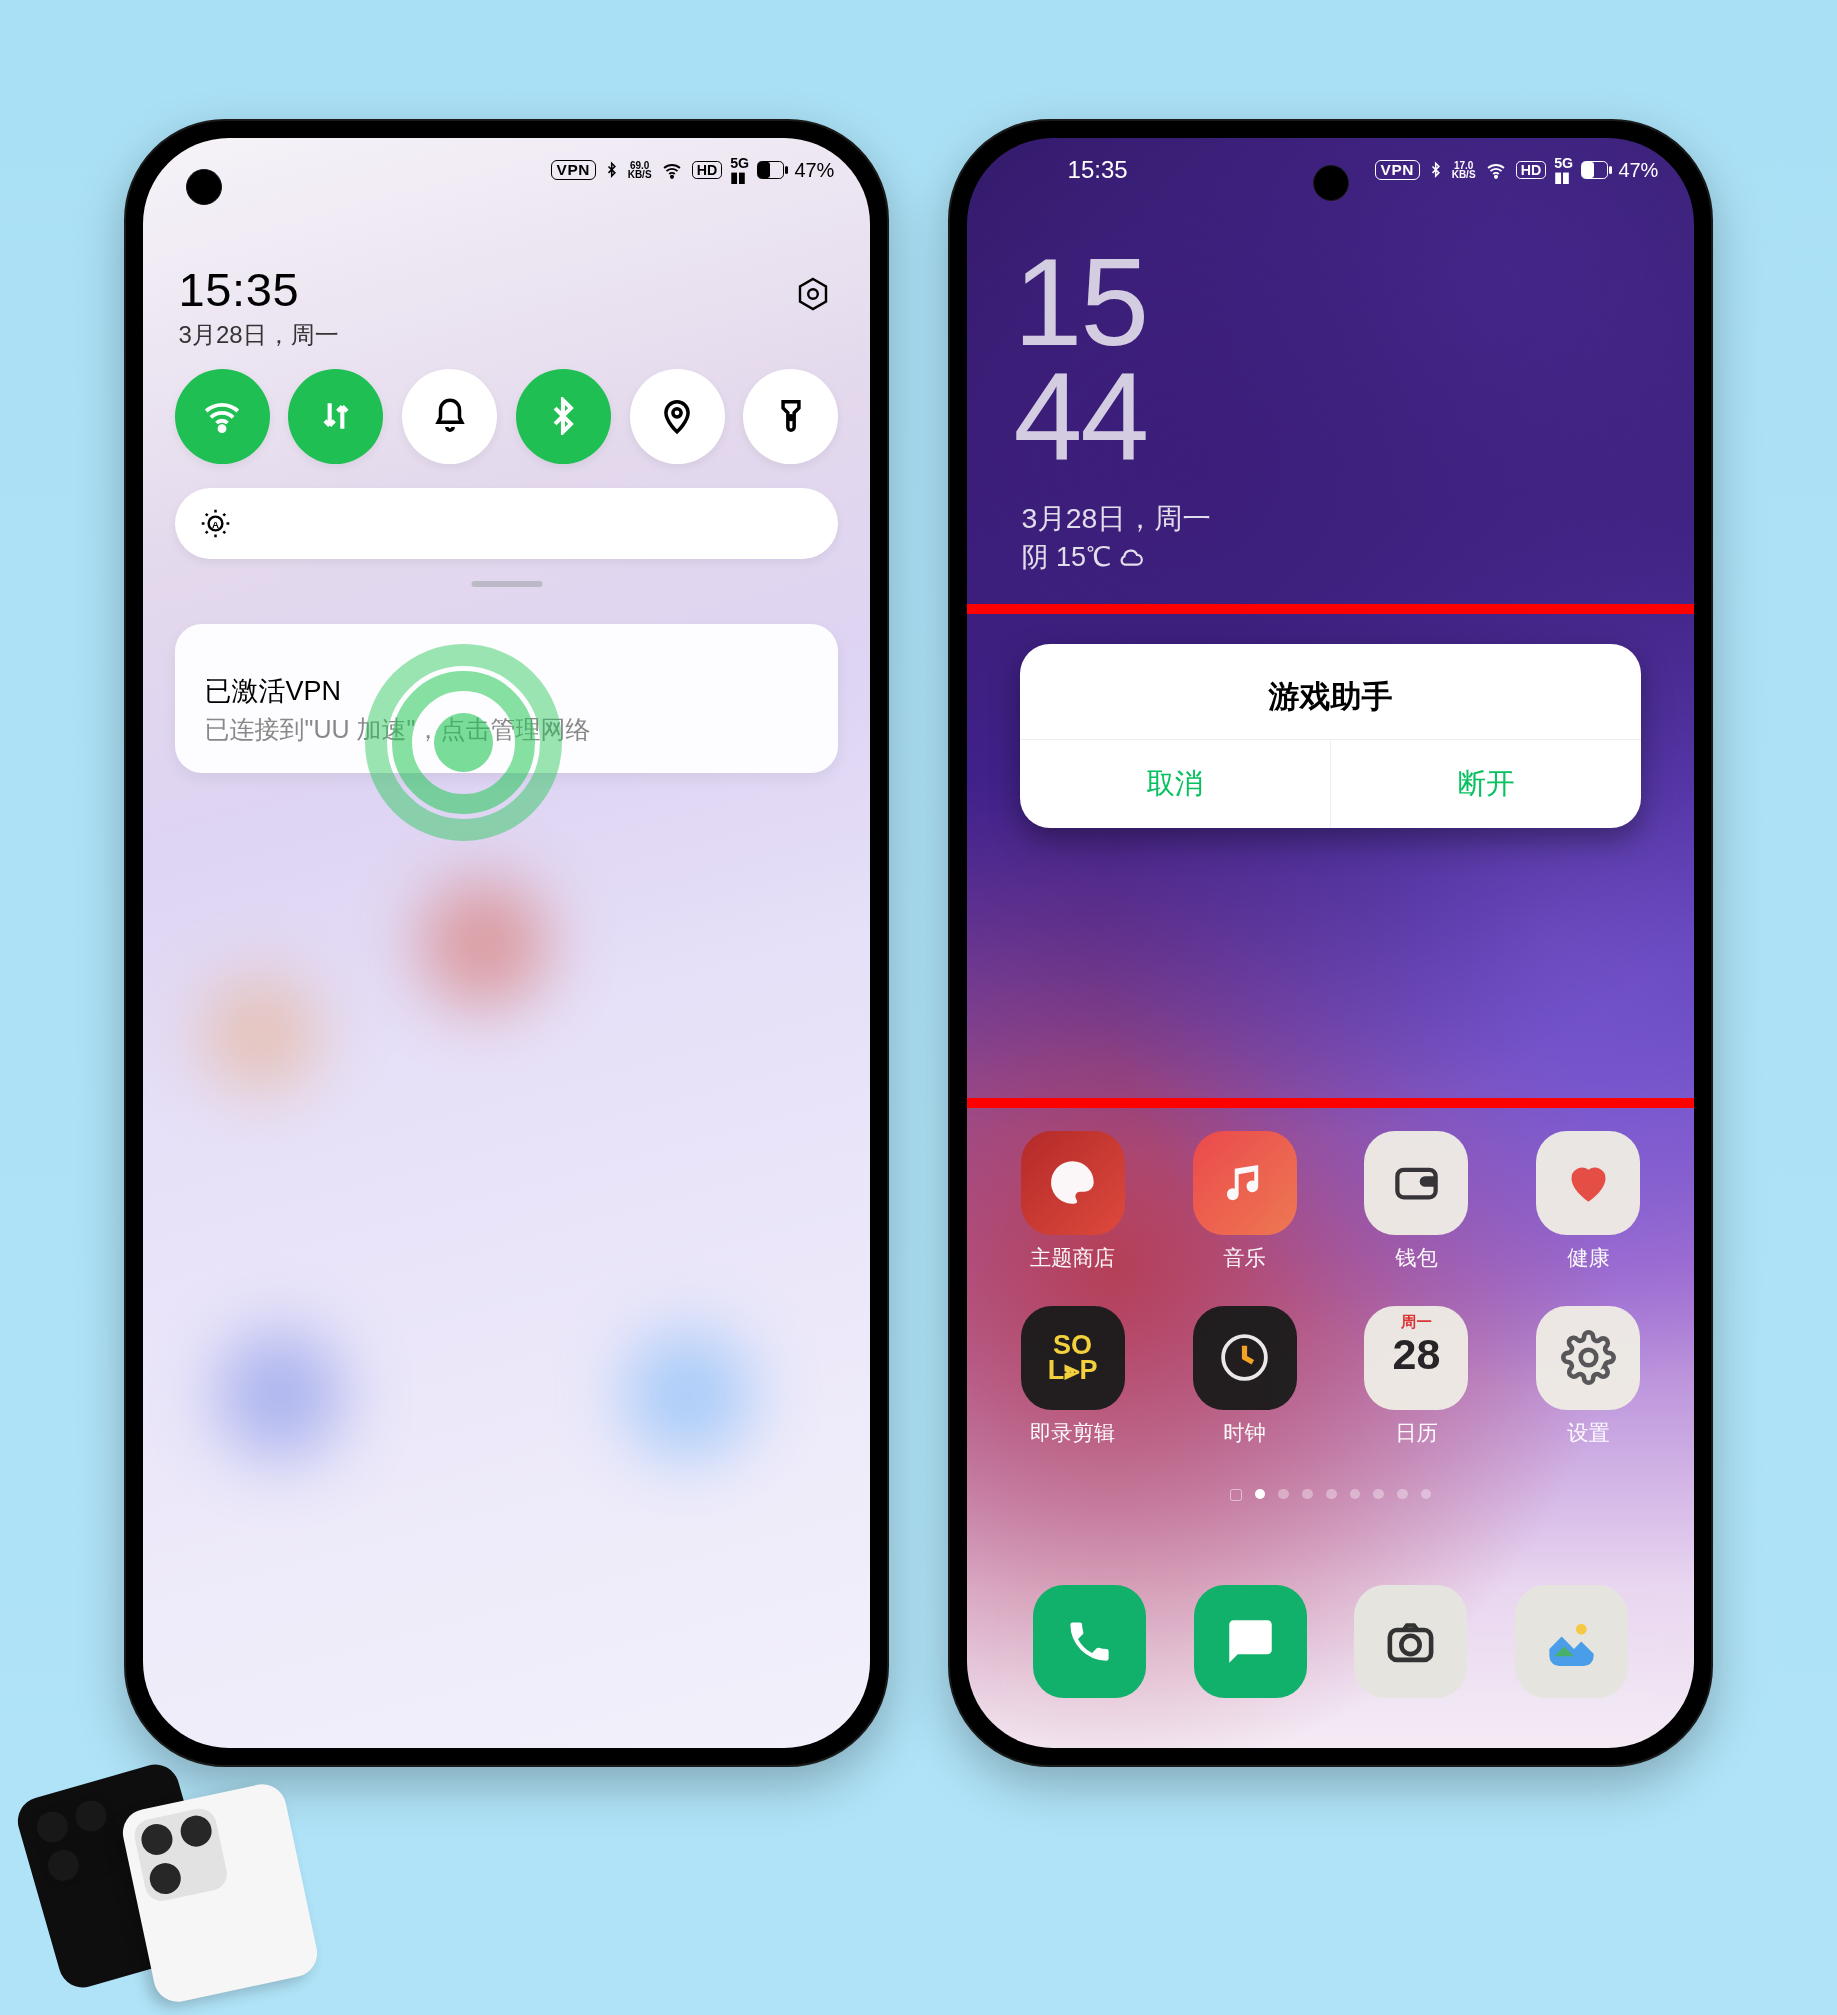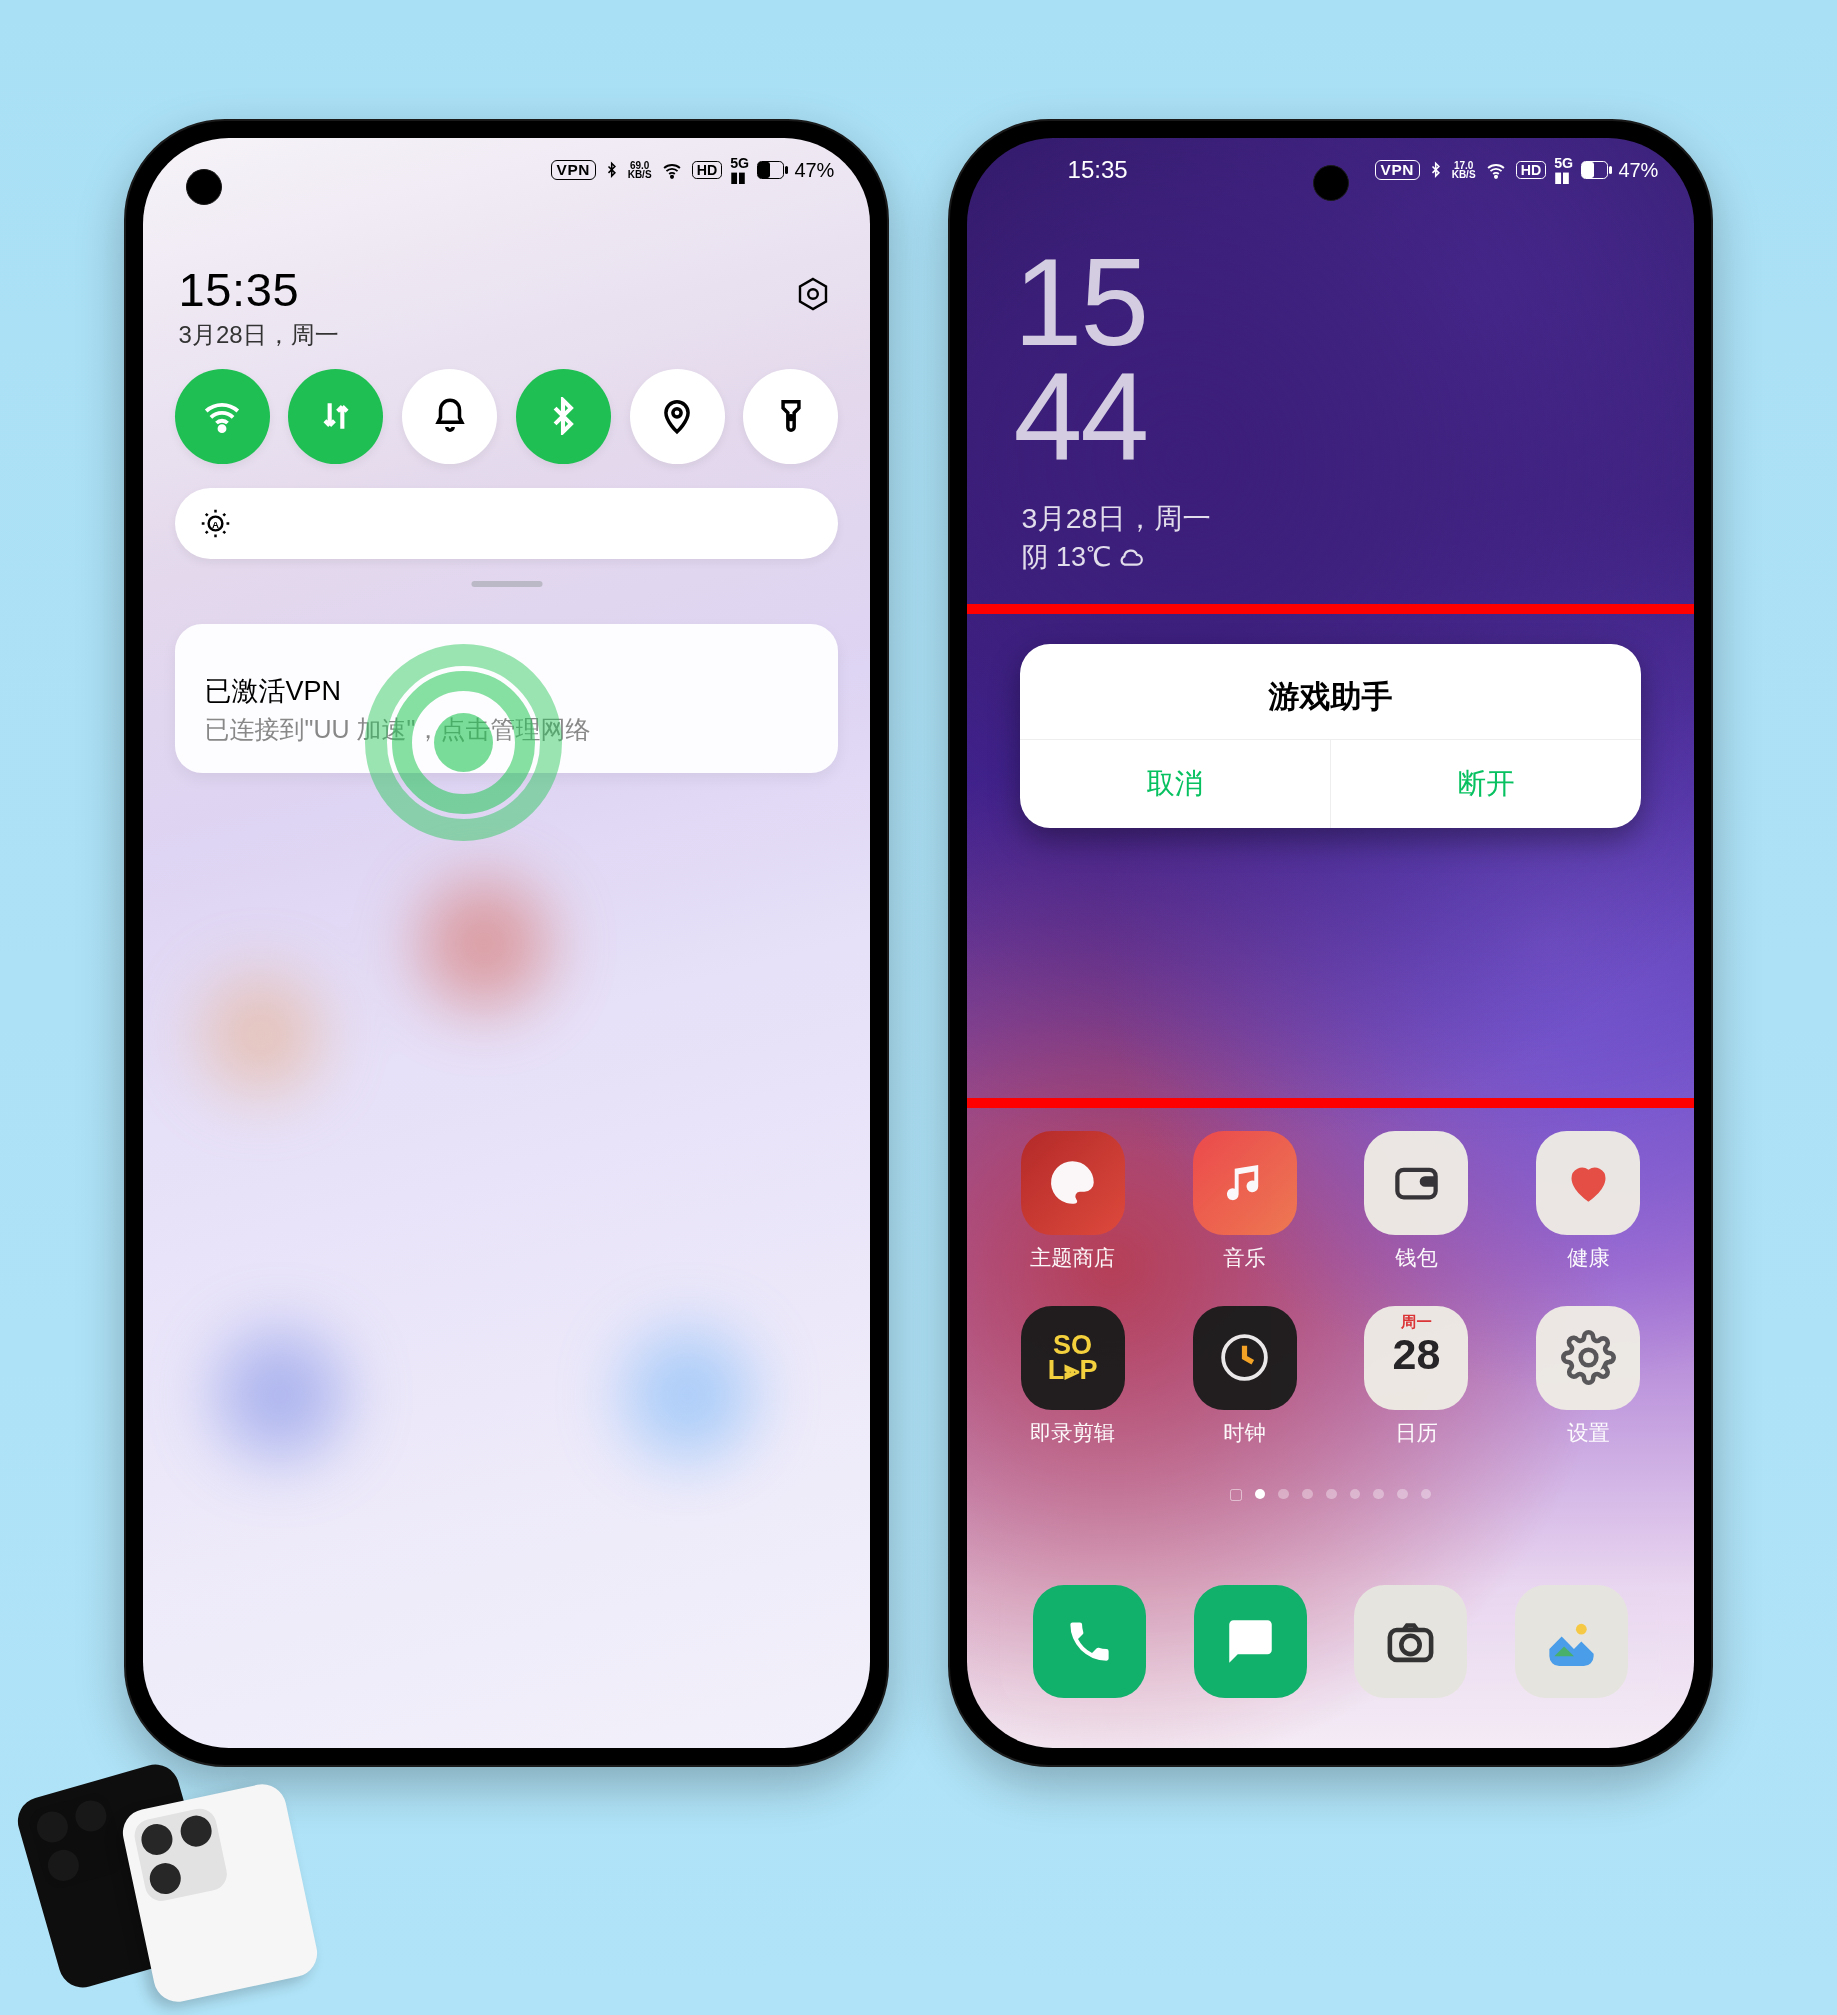--- a/index.html
+++ b/index.html
@@ -483,21 +483,21 @@
           </div>
         </div>
       </div>
 
       <div class="lock-clock">
         <div>15</div>
           <div>44</div>
       </div>
       <div class="lock-date">3月28日，周一</div>
       <div class="lock-weather">
-        <span>阴 13℃</span>
+        <span>阴 15℃</span>
         <svg width="26" height="26" viewBox="0 0 24 24" fill="none" stroke="currentColor" stroke-width="2">
             <path d="M17.5 19a4.5 4.5 0 0 0 0-9 6 6 0 0 0-11.6 1.5A4 4 0 0 0 6 19z"></path>
           </svg>
       </div>
 
       <div class="red-box"></div>
 
       <div class="dialog">
         <div class="dialog-title">游戏助手</div>
         <div class="dialog-actions">

